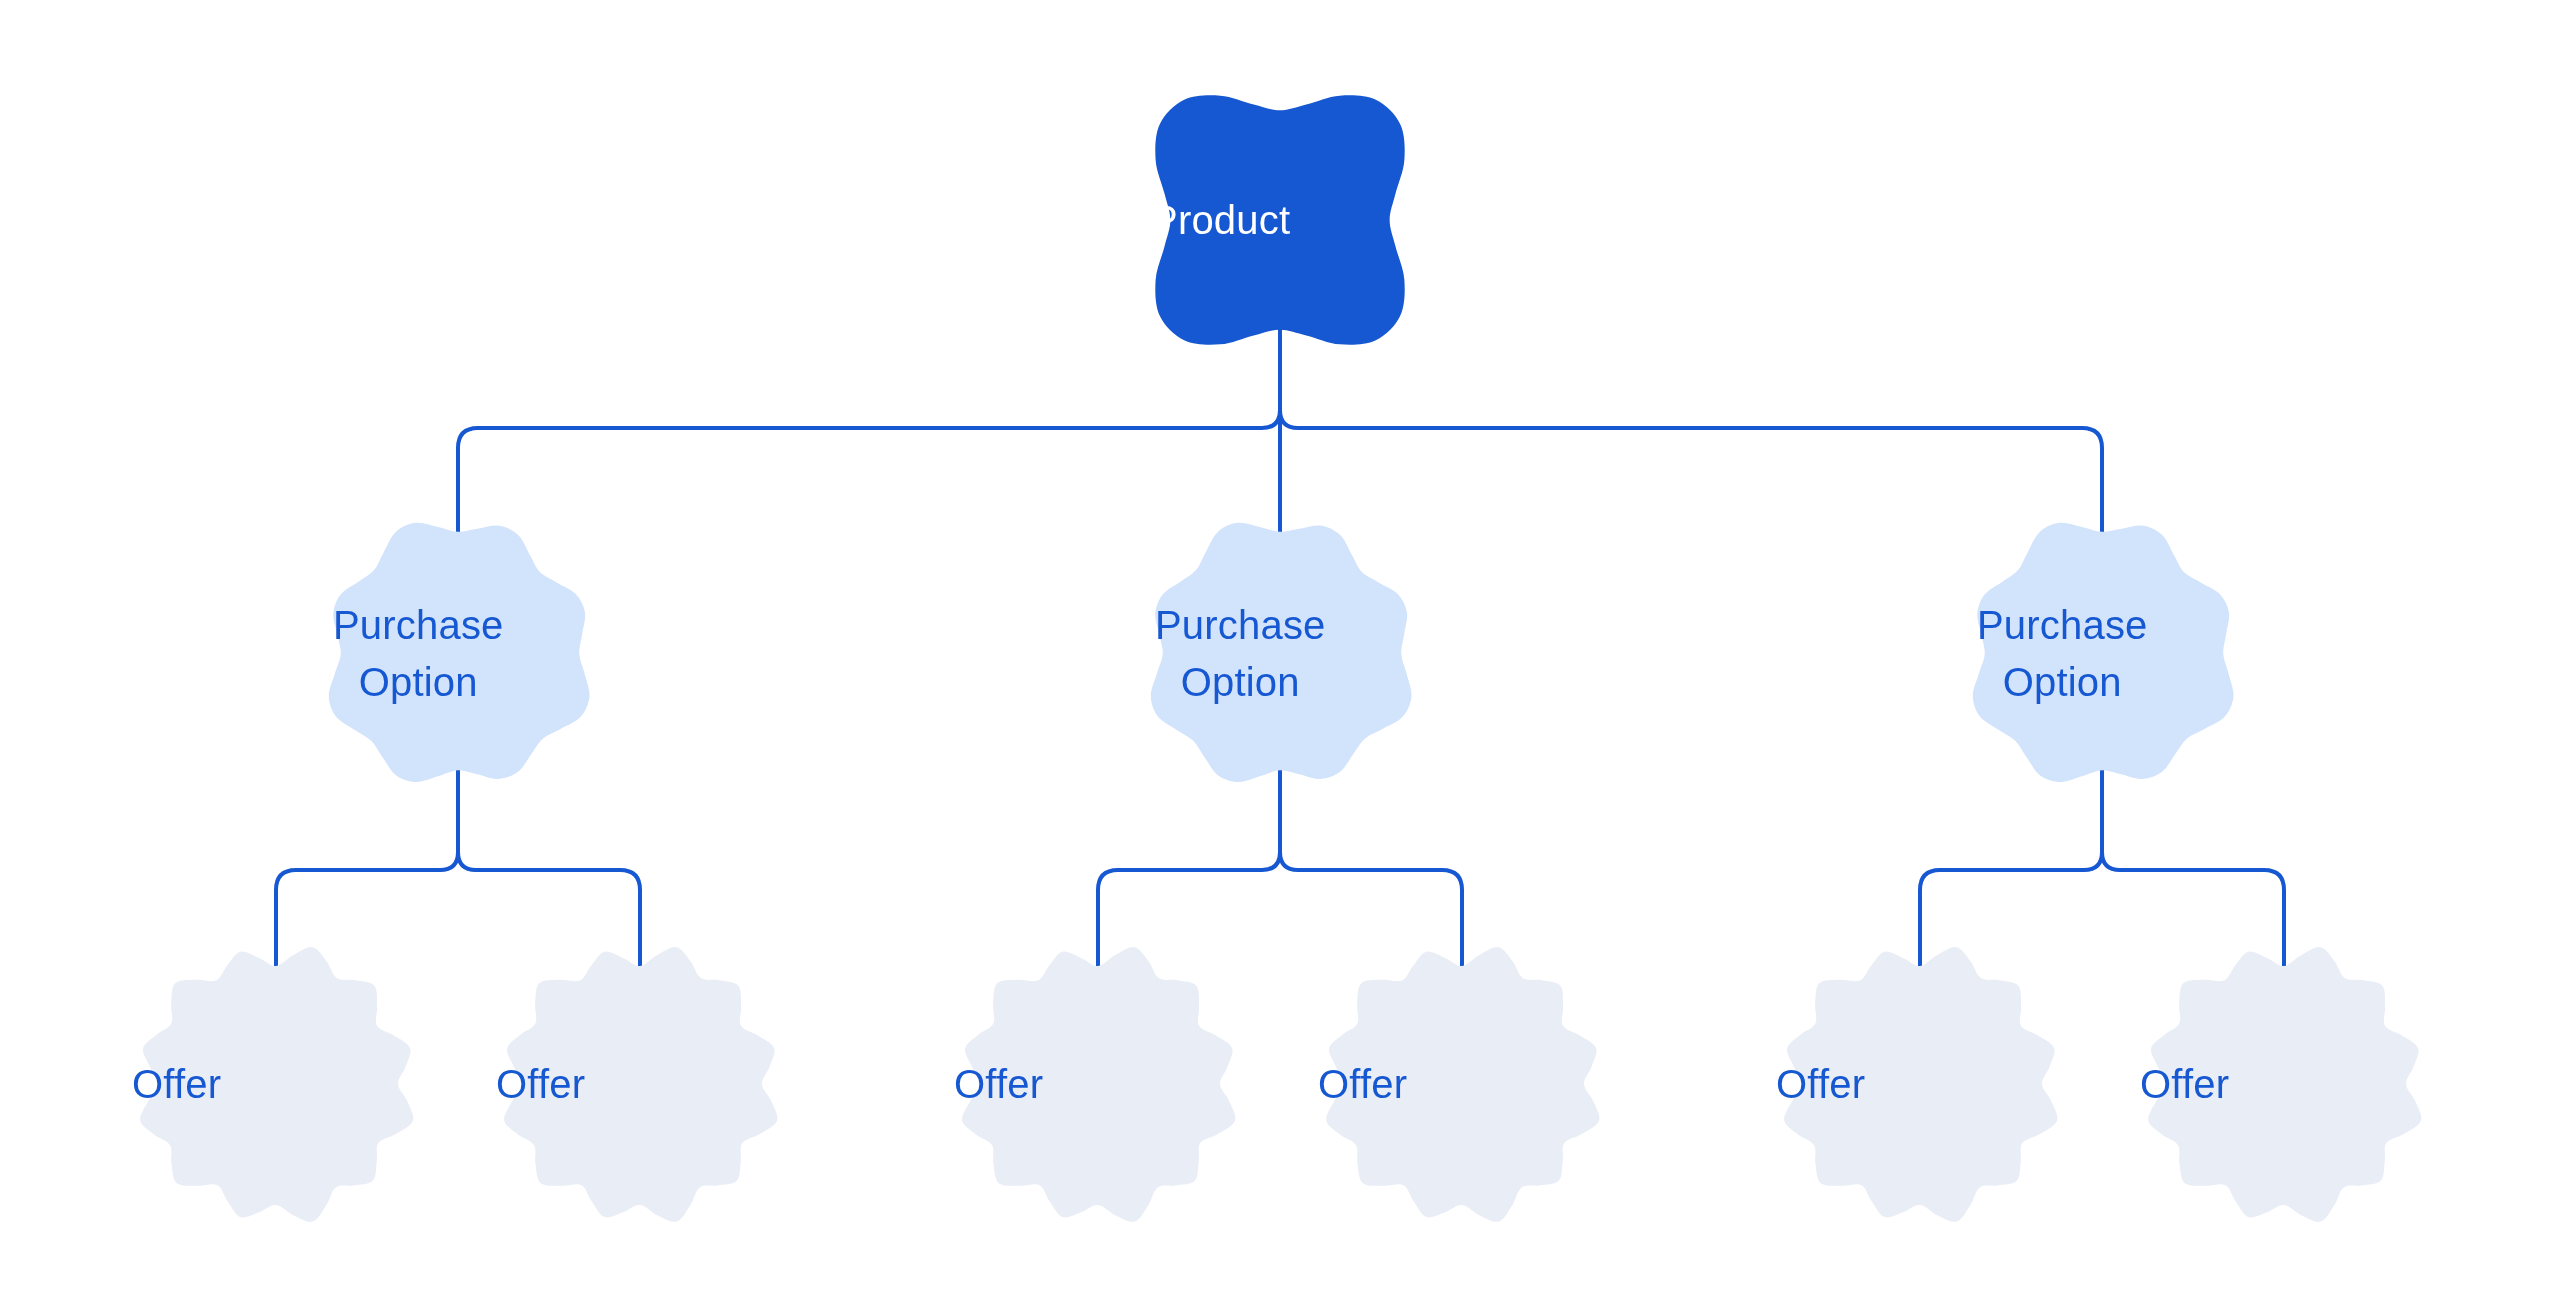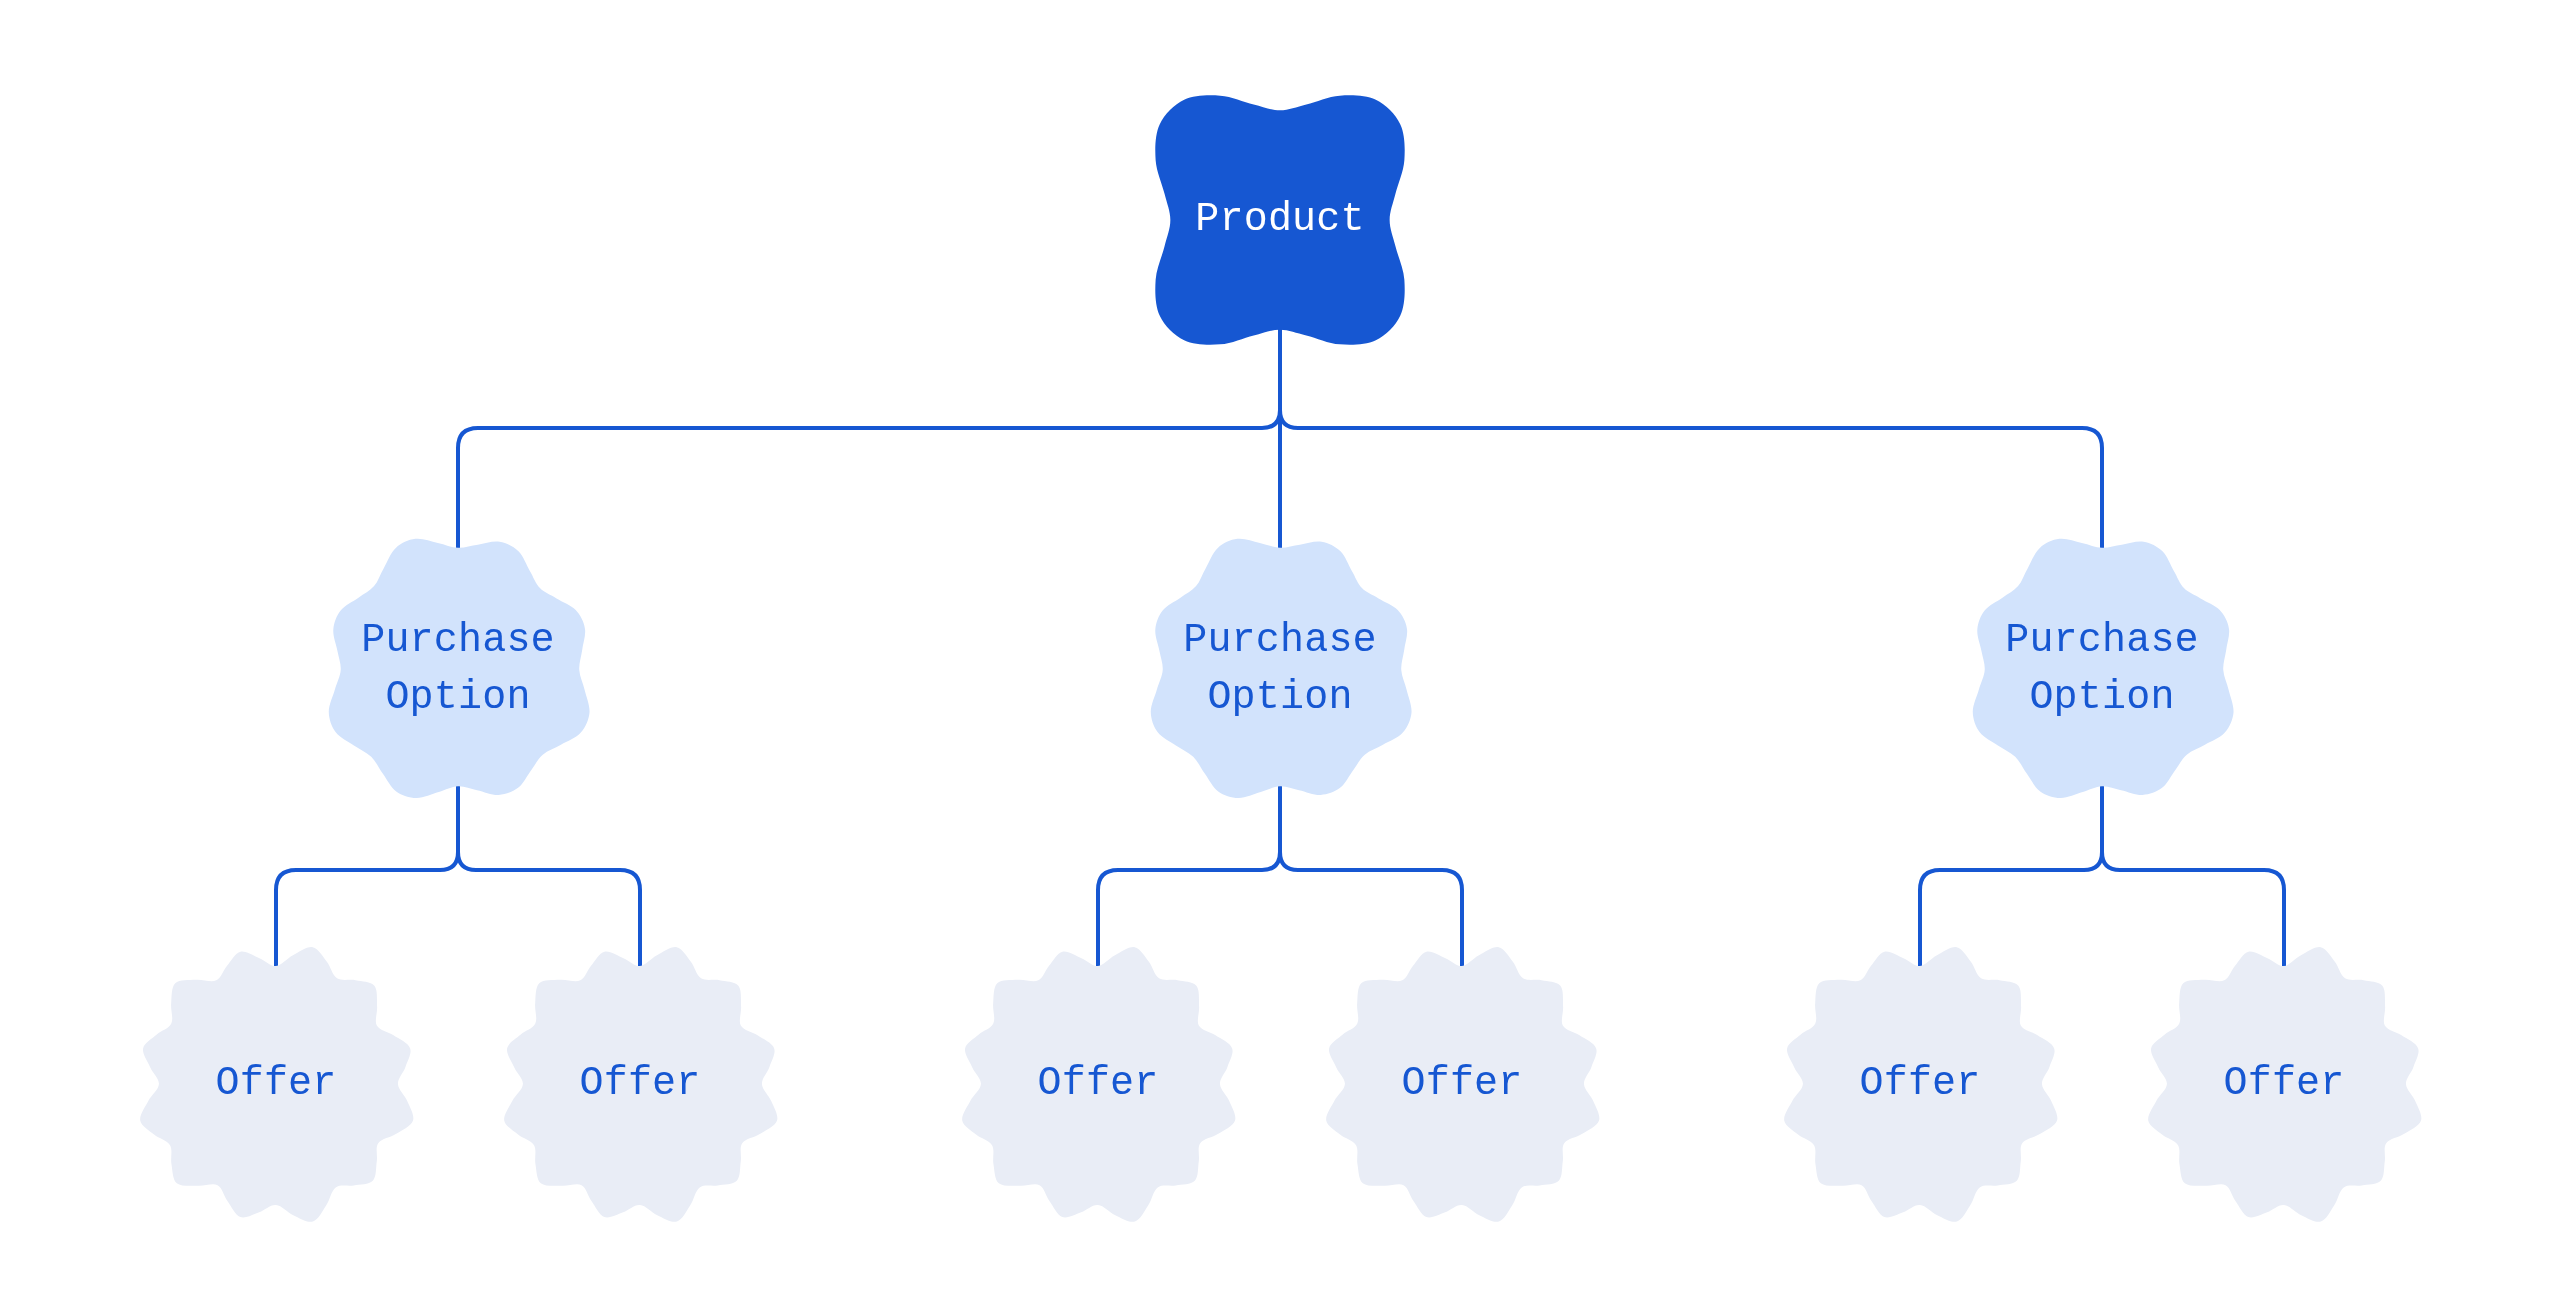--- a/index.html
+++ b/index.html
@@ -26,22 +26,20 @@
     fill: none;
     stroke: var(--connector-blue, #1657d2);
     stroke-width: 4;
     stroke-linecap: round;
     stroke-linejoin: round;
   }
   .node {
     position: absolute;
     display: flex;
     align-items: center;
-    justify-content: center;
-    font-family: Liberation Mono, monospace;
   }
   .node .blob {
     position: absolute;
     left: 0; top: 0;
     width: 100%;
     height: 100%;
     display: block;
   }
   .node .label {
     position: relative;
@@ -59,21 +57,21 @@
   .node.option .label {
     color: var(--label-text-blue, #1657d2);
     width: 72%;
   }
   .node.offer .blob path { fill: var(--offer-node-fill, #e9edf6); }
   .node.offer .label {
     color: var(--label-text-blue, #1657d2);
   }
   
   .node.product { left: 1151px; top: 91px;  width: 258px; height: 258px; }
-  .node.option  { width: 284px; height: 284px; top: 528px; }
+  .node.option  { width: 284px; height: 284px; top: 512px; }
   #po-1 { left: 316px; }
   #po-2 { left: 1138px; }
   #po-3 { left: 1960px; }
   .node.offer   { width: 288px; height: 288px; top: 940px; }
   #offer-1 { left: 132px; }
   #offer-2 { left: 496px; }
   #offer-3 { left: 954px; }
   #offer-4 { left: 1318px; }
   #offer-5 { left: 1776px; }
   #offer-6 { left: 2140px; }

